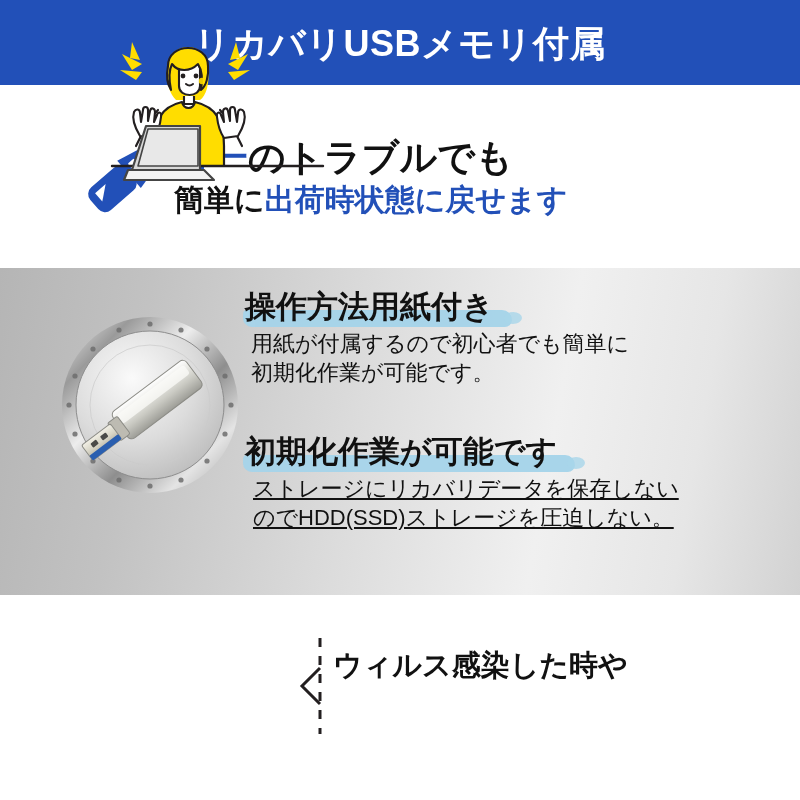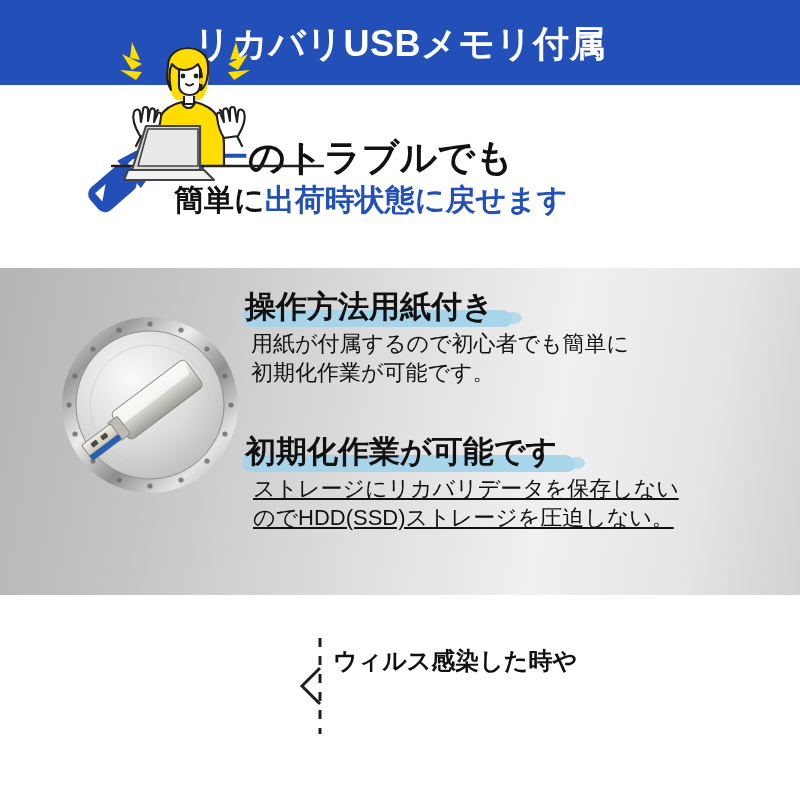--- a/index.html
+++ b/index.html
@@ -157,21 +157,21 @@
     position: absolute;
     left: 292px;
     top: 636px;
     width: 40px;
     height: 100px;
   }
   .bottom-text {
     position: absolute;
     left: 333px;
     top: 644px;
-    font-size: 24px;
+    font-size: 29px;
     font-weight: bold;
     color: #111111;
     line-height: 1.45;
     white-space: nowrap;
   }
 </style>
 </head>
 <body>
 
 <div class="banner">

